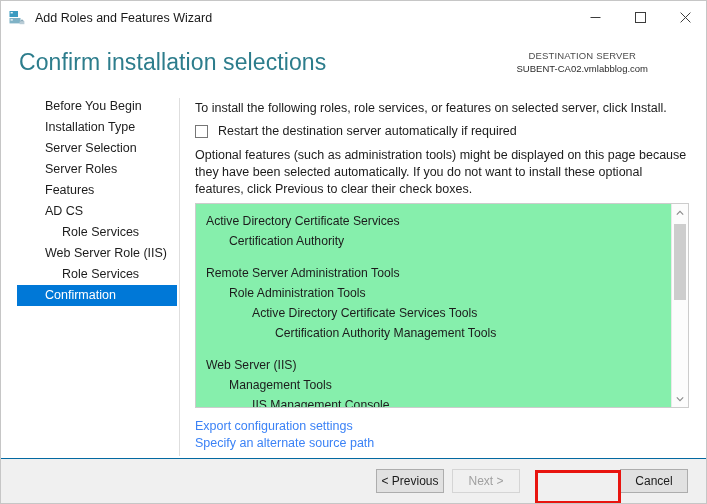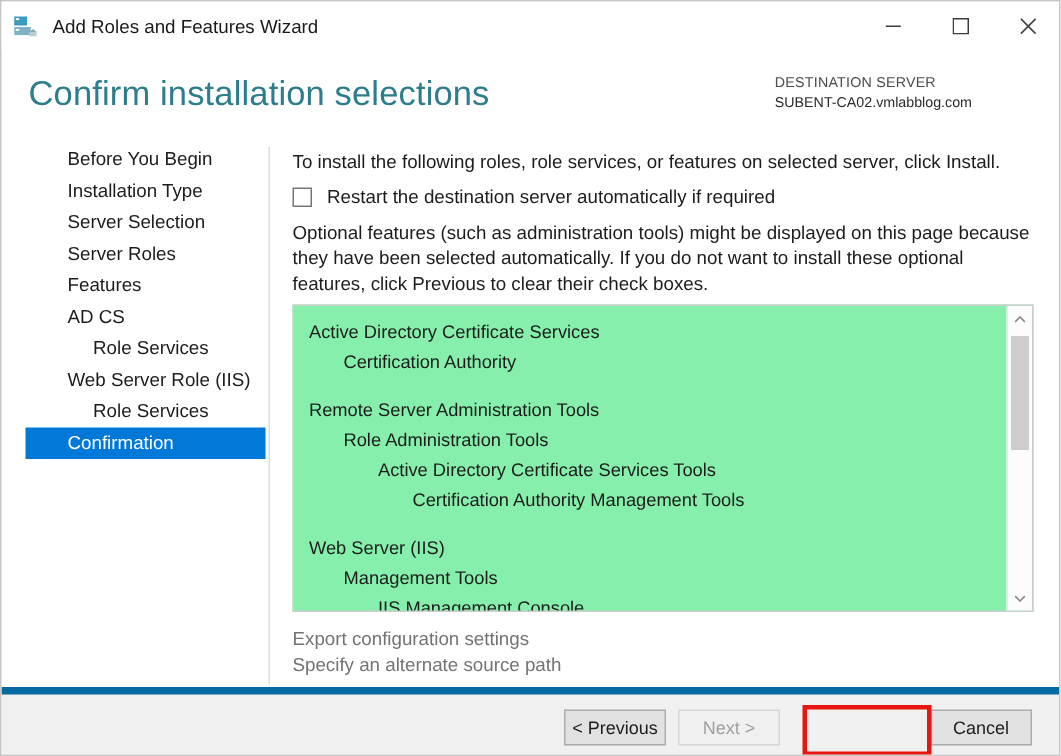--- a/index.html
+++ b/index.html
@@ -77,21 +77,21 @@
     font-size: 23px;
     color: #2d7d8c;
     font-weight: normal;
     letter-spacing: 0.1px;
     white-space: nowrap;
   }
   #dest-server-block {
     position: absolute;
     right: 18px;
     top: 16px;
-    text-align: left;
+    text-align: center;
     line-height: 1.32;
   }
   #dest-server-label {
     font-size: 9.5px;
     color: #4c4c4c;
     letter-spacing: 0.15px;
     white-space: nowrap;
   }
   #dest-server-name {
     font-size: 9.5px;
@@ -245,35 +245,35 @@
 
   
   #links {
     position: absolute;
     left: 16px;
     top: 322px;
   }
   .wlink {
     display: block;
     font-size: 12.5px;
-    color: #737373;
+    color: #3b82f6;
     line-height: 17px;
     text-decoration: none;
     white-space: nowrap;
     cursor: pointer;
   }
 
   
   #footer {
     position: absolute;
     left: 0; bottom: 0;
     width: 707px;
     height: 45px;
     background: #f0f0f0;
-    border-top: 5px solid #0369a1;
+    border-top: 1px solid #0369a1;
     box-sizing: border-box;
   }
   .fbtn {
     position: absolute;
     top: 10px;
     height: 24px;
     background: #e1e1e1;
     border: 1px solid #adadad;
     font-family: "Liberation Sans", sans-serif;
     font-size: 12px;

